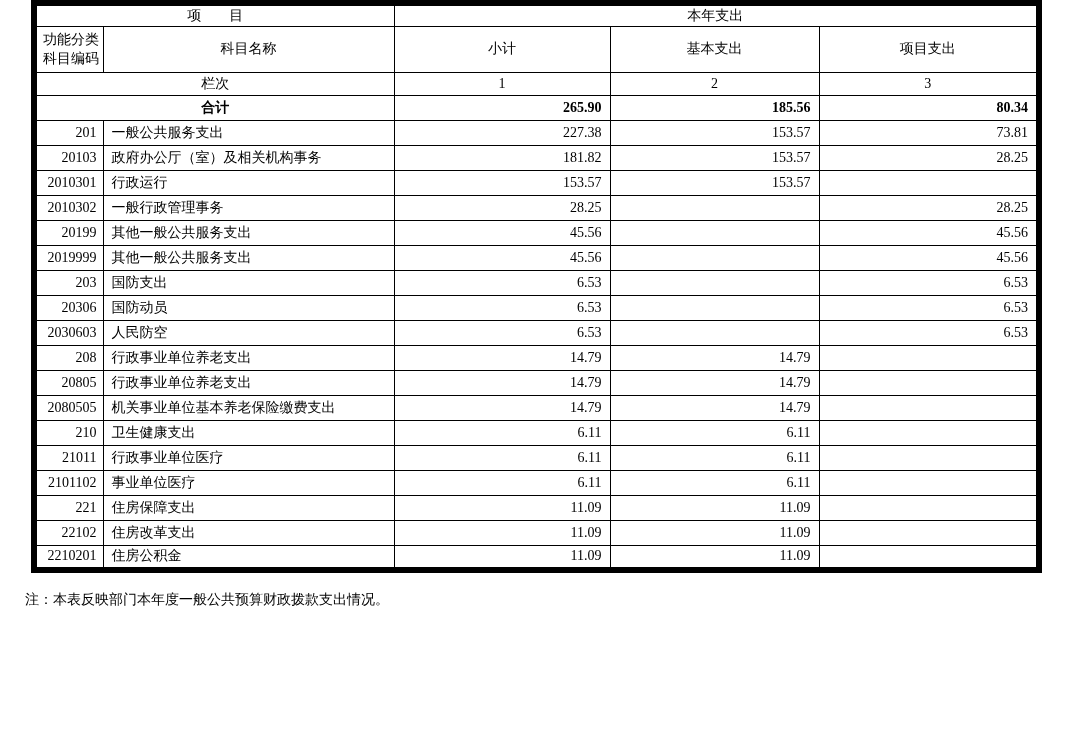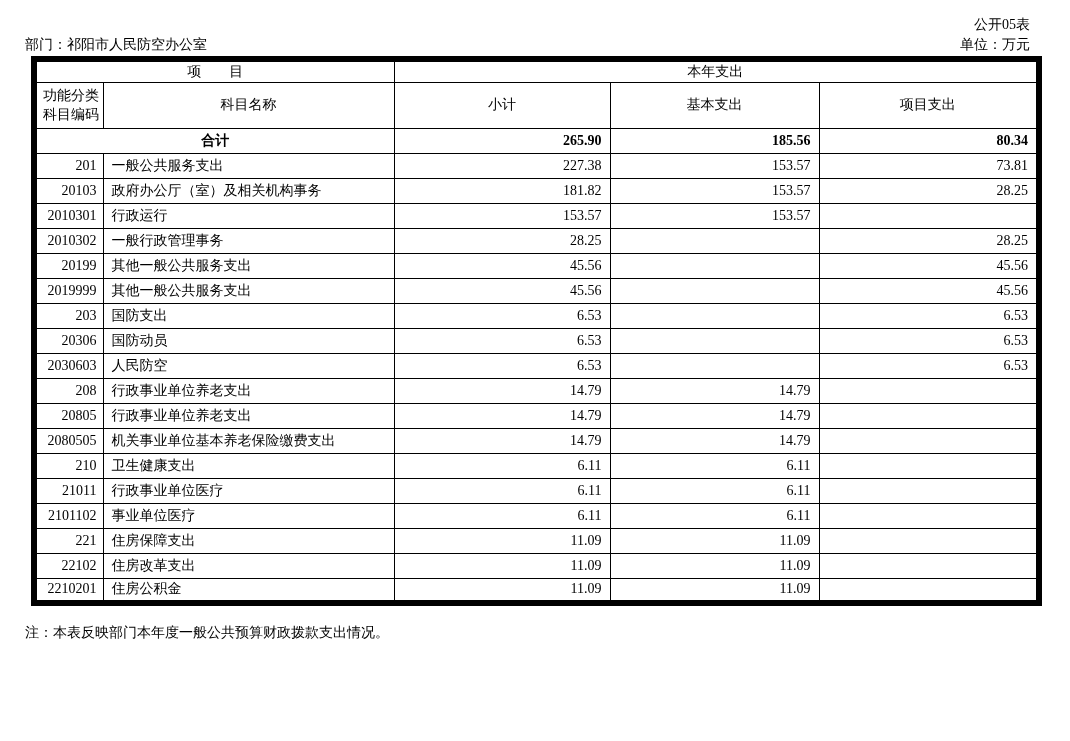--- a/index.html
+++ b/index.html
@@ -61,27 +61,20 @@
     width:1005px; margin-left:25px;
     font-size:14px; margin-top:18px; line-height:18px;
   }
 </style>
 </head>
 <body>
 
 <div class="page">
 
 
-  <div class="meta">
-    <div class="meta-right">公开05表</div>
-    <div class="meta-row">
-      <span>部门：祁阳市人民防空办公室</span>
-      <span>单位：万元</span>
-    </div>
-  </div>
 
   <table class="report">
     <colgroup>
       <col class="c-code">
         <col class="c-name">
         <col class="c-sub">
         <col class="c-basic">
         <col class="c-proj">
     </colgroup>
     <tbody>
@@ -92,20 +85,26 @@
       <tr>
         <td class="h-main code-label">
           <span>功能分类</span>
           <span>科目编码</span>
         </td>
         <td class="h-main">科目名称</td>
         <td class="h-main">小计</td>
         <td class="h-main">基本支出</td>
         <td class="h-main">项目支出</td>
       </tr>
+      <tr>
+        <td class="h-index" colspan="2">栏次</td>
+        <td class="h-index">1</td>
+        <td class="h-index">2</td>
+        <td class="h-index">3</td>
+      </tr>
       <tr class="total-row">
         <td class="center" colspan="2">合计</td>
         <td class="num">265.90</td>
         <td class="num">185.56</td>
         <td class="num">80.34</td>
       </tr>
     </tbody>
     <tbody>
         <tr>
     <td class="cell-code">201</td>

